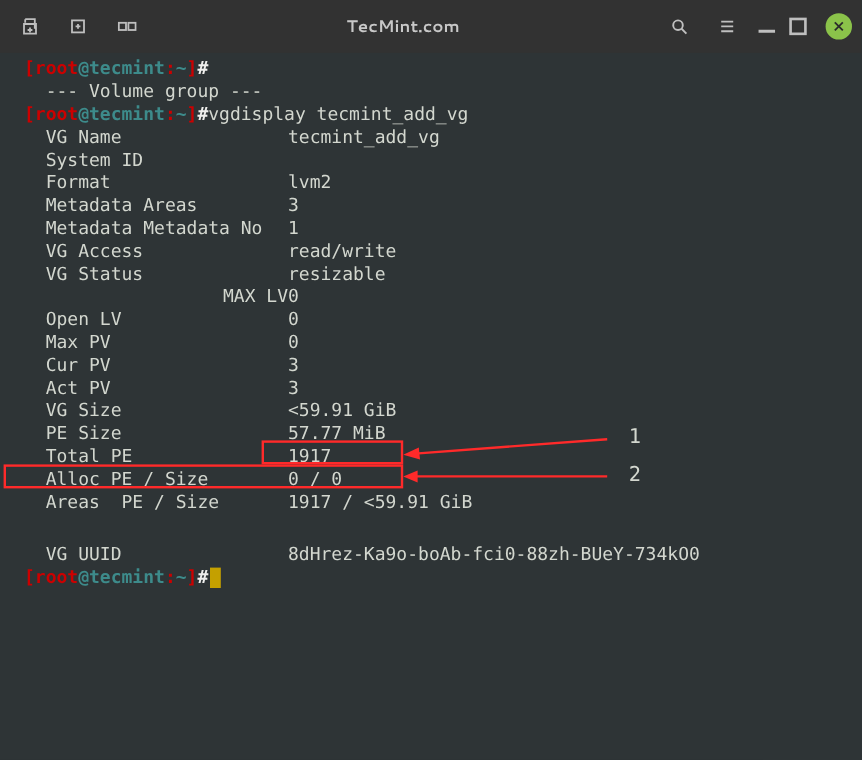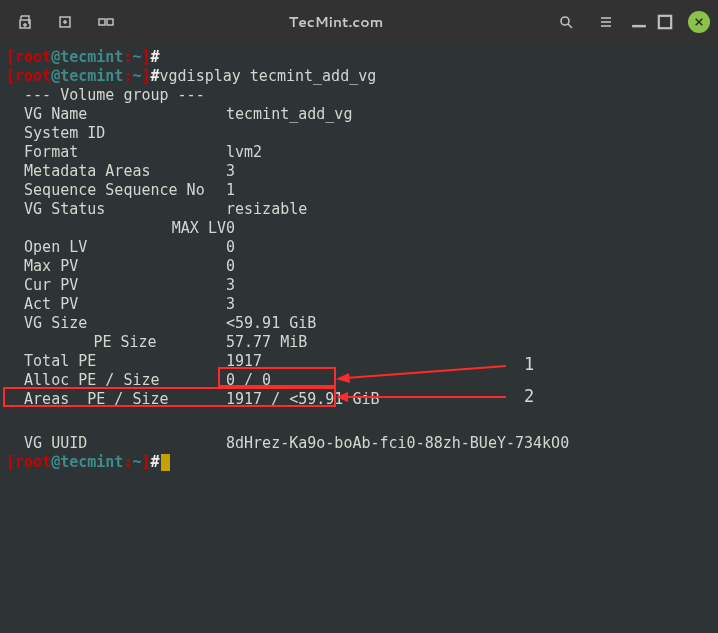--- a/index.html
+++ b/index.html
@@ -37,21 +37,21 @@
       background: #8bc34a; display: flex; align-items: center; justify-content: center;
       margin-left: 8px;
     }
     .win-close svg { width: 10px; height: 10px; }
     .win-min, .win-max {
       width: 22px; height: 22px; display: flex; align-items: center; justify-content: center;
       color: #bfbfbf;
     }
 
     .term {
-      padding: 4px 6px;
+      padding: 4px 20px;
       line-height: 19px;
       position: relative;
     }
     .row { white-space: pre; font-size: 15px; }
     .bracket-red { color: #cc0000; font-weight: bold; }
     .user-red { color: #cc0000; font-weight: bold; }
     .at-teal { color: #3d8b8b; font-weight: bold; }
     .host-teal { color: #3d8b8b; font-weight: bold; }
     .colon-red { color: #cc0000; font-weight: bold; }
     .path-teal { color: #3d8b8b; font-weight: bold; }
@@ -135,37 +135,38 @@
           <line x1="10" y1="2" x2="2" y2="10" stroke="#2b2b2b" stroke-width="1.8"></line>
         </svg>
     </div>
   </div>
 </div>
 
 <div class="term">
 
   <div class="row"><span class="bracket-red">[</span><span class="user-red">root</span><span class="at-teal">@</span><span class="host-teal">tecmint</span><span class="colon-red">:</span><span class="path-teal">~</span><span class="bracket-red">]</span><span class="hash-white">#</span></div>
 
+  <div class="row">  --- Volume group ---</div>
+
   <div class="row"><span class="bracket-red">[</span><span class="user-red">root</span><span class="at-teal">@</span><span class="host-teal">tecmint</span><span class="colon-red">:</span><span class="path-teal">~</span><span class="bracket-red">]</span><span class="hash-white">#</span><span>vgdisplay tecmint_add_vg</span></div>
-
-  <div class="row">  --- Volume group ---</div>
 
   <div class="row"><span style="display:inline-block;width:220px;">  VG Name</span><span>tecmint_add_vg</span></div>
   <div class="row"><span style="display:inline-block;width:220px;">  System ID</span><span></span></div>
   <div class="row"><span style="display:inline-block;width:220px;">  Format</span><span>lvm2</span></div>
   <div class="row"><span style="display:inline-block;width:220px;">  Metadata Areas</span><span>3</span></div>
-  <div class="row"><span style="display:inline-block;width:220px;">  Sequence Sequence No</span><span>1</span></div>
+  <div class="row"><span style="display:inline-block;width:220px;">  Metadata Metadata No</span><span>1</span></div>
+  <div class="row"><span style="display:inline-block;width:220px;">  VG Access</span><span>read/write</span></div>
   <div class="row"><span style="display:inline-block;width:220px;">  VG Status</span><span>resizable</span></div>
   <div class="row"><span style="display:inline-block;width:220px;text-align:right;">  MAX LV</span><span>0</span></div>
   <div class="row"><span style="display:inline-block;width:220px;">  Open LV</span><span>0</span></div>
   <div class="row"><span style="display:inline-block;width:220px;">  Max PV</span><span>0</span></div>
   <div class="row"><span style="display:inline-block;width:220px;">  Cur PV</span><span>3</span></div>
   <div class="row"><span style="display:inline-block;width:220px;">  Act PV</span><span>3</span></div>
   <div class="row"><span style="display:inline-block;width:220px;">  VG Size</span><span>&lt;59.91 GiB</span></div>
-  <div class="row"><span style="display:inline-block;width:220px;text-align:center;">  PE Size</span><span>57.77 MiB</span></div>
+  <div class="row"><span style="display:inline-block;width:220px;">  PE Size</span><span>57.77 MiB</span></div>
   <div class="row"><span style="display:inline-block;width:220px;">  Total PE</span><span>1917</span></div>
   <div class="row"><span style="display:inline-block;width:220px;">  Alloc PE / Size</span><span>0 / 0</span></div>
   <div class="row"><span style="display:inline-block;width:220px;">  Areas  PE / Size</span><span>1917 / &lt;59.91 GiB</span></div>
   <div class="row"><span style="display:inline-block;width:220px;margin-top:25px;">  VG UUID</span><span>8dHrez-Ka9o-boAb-fci0-88zh-BUeY-734kO0</span></div>
 
   <div class="row"></div>
 
   <div class="row"><span class="bracket-red">[</span><span class="user-red">root</span><span class="at-teal">@</span><span class="host-teal">tecmint</span><span class="colon-red">:</span><span class="path-teal">~</span><span class="bracket-red">]</span><span class="hash-white">#</span><span class="cursor"></span></div>
 
   <div class="hl-box" style="left:218px; top:323px; width:118px; height:20px;"></div>

